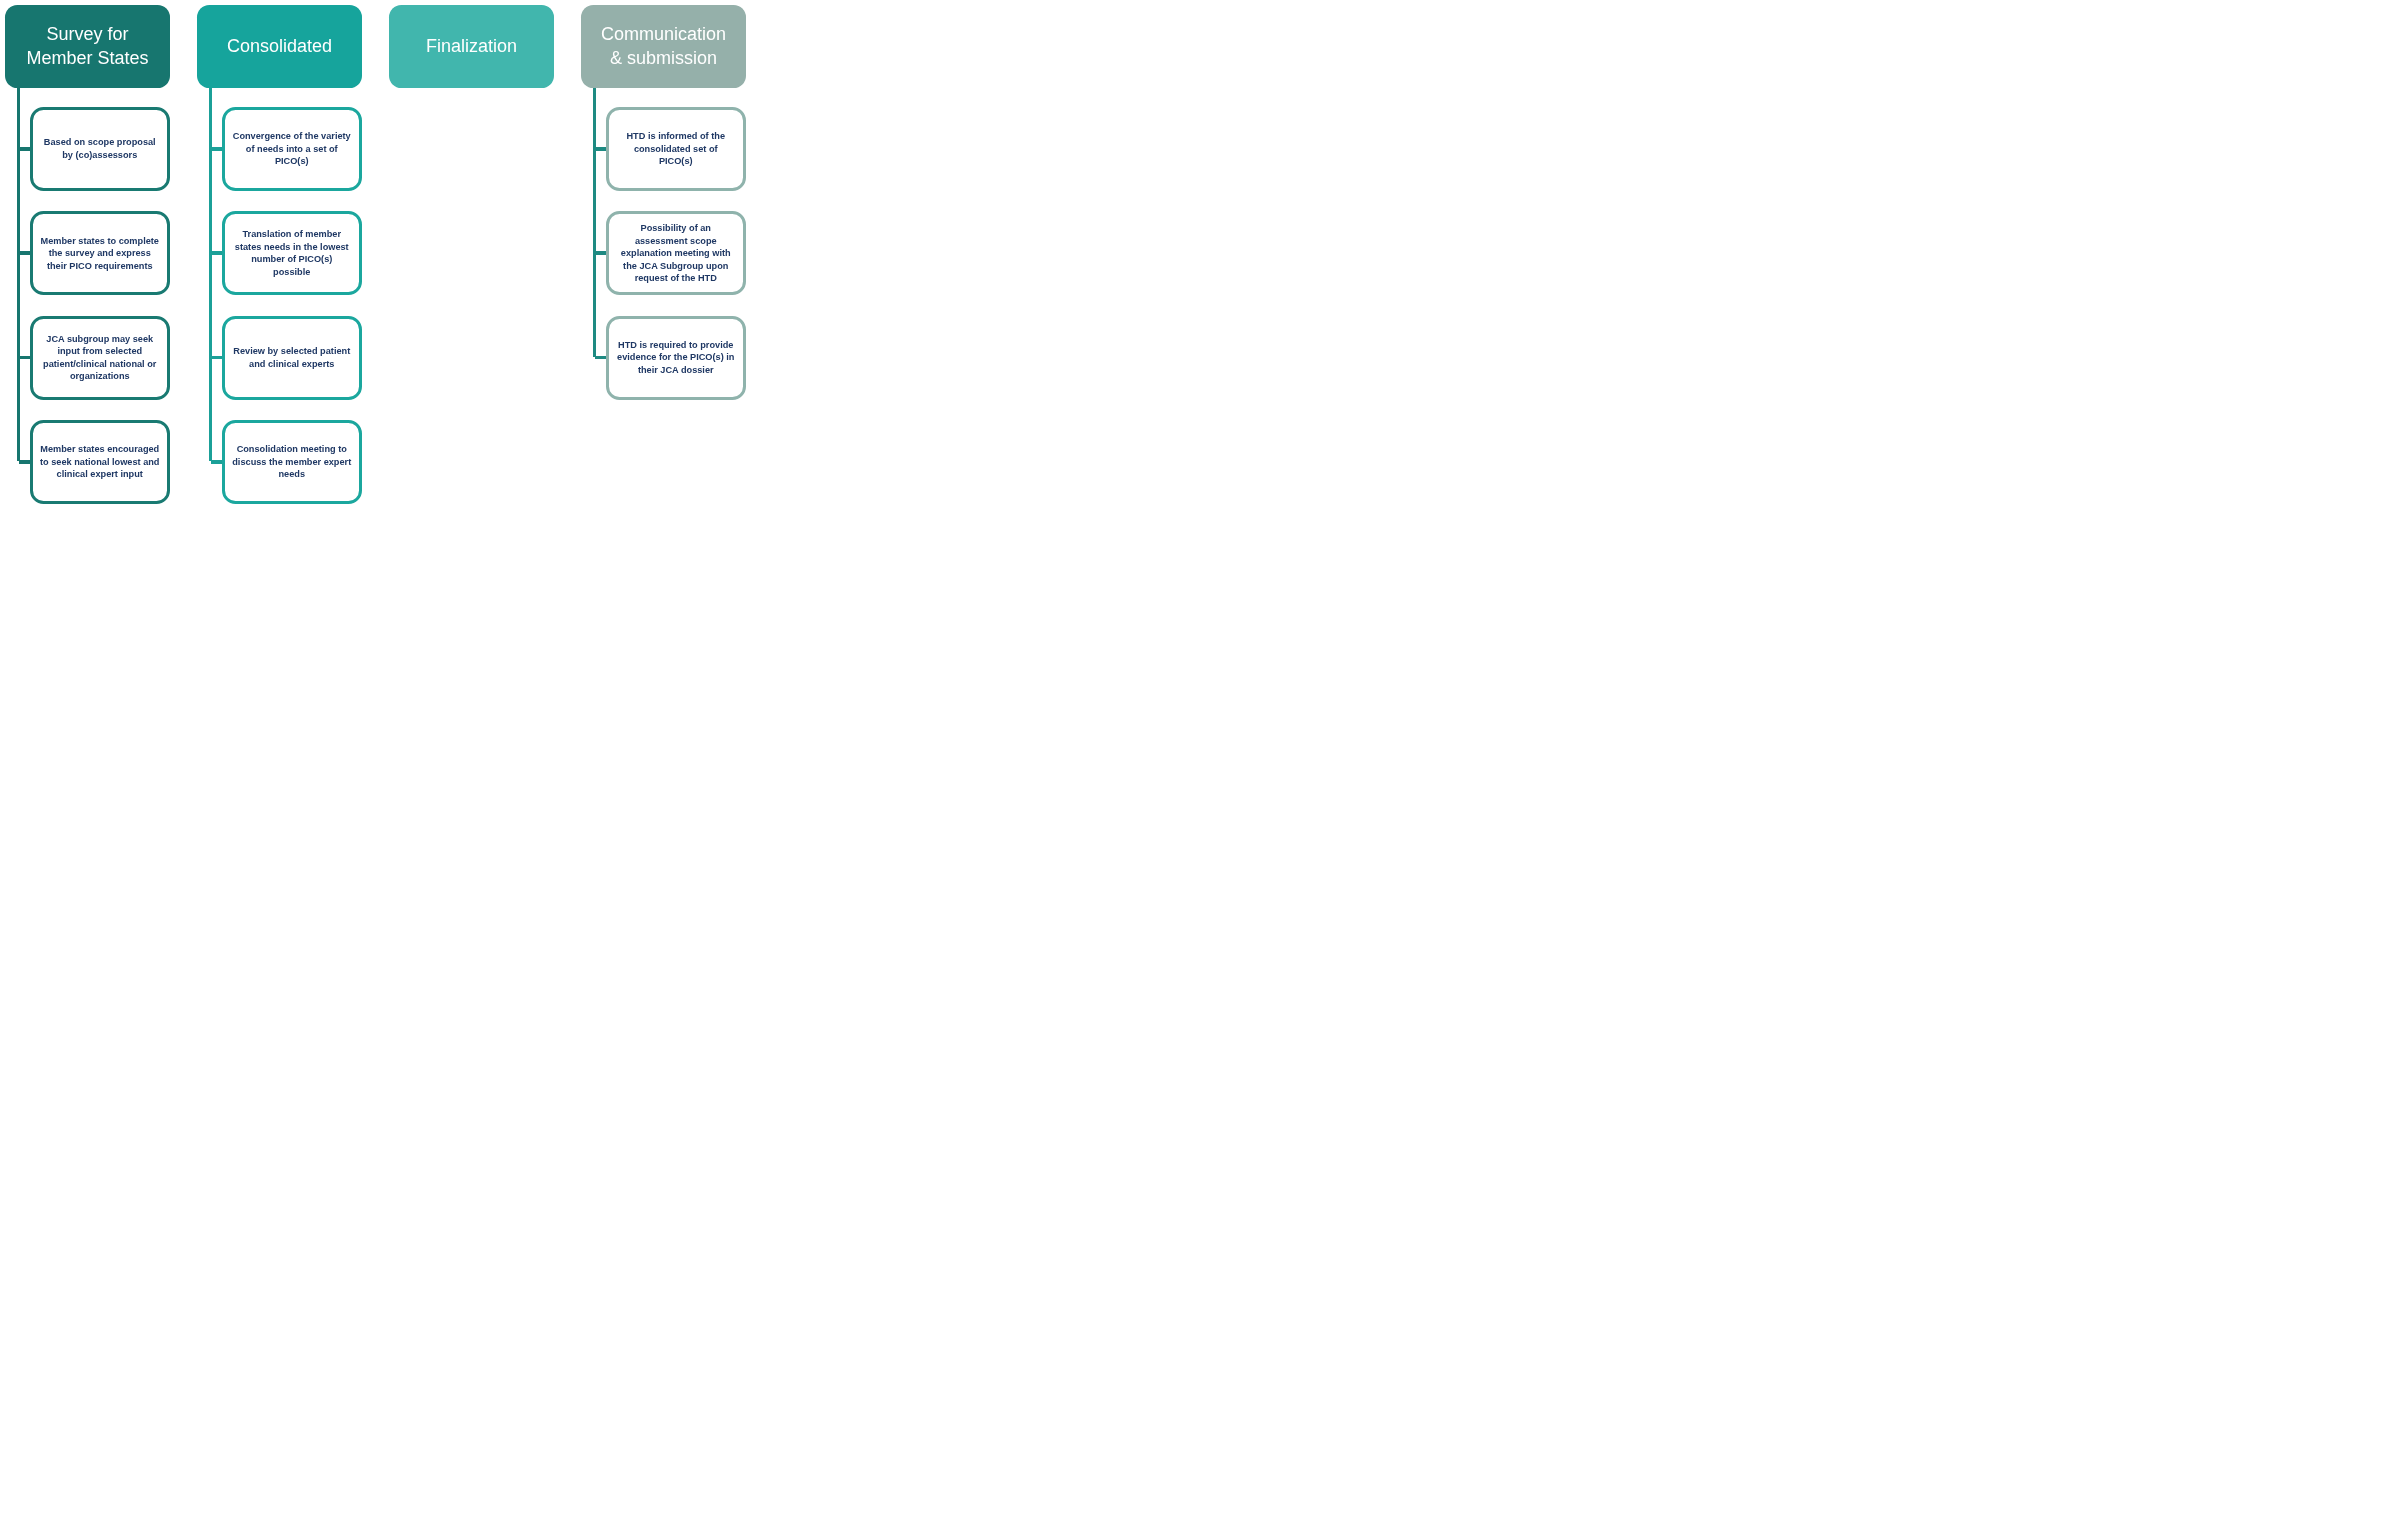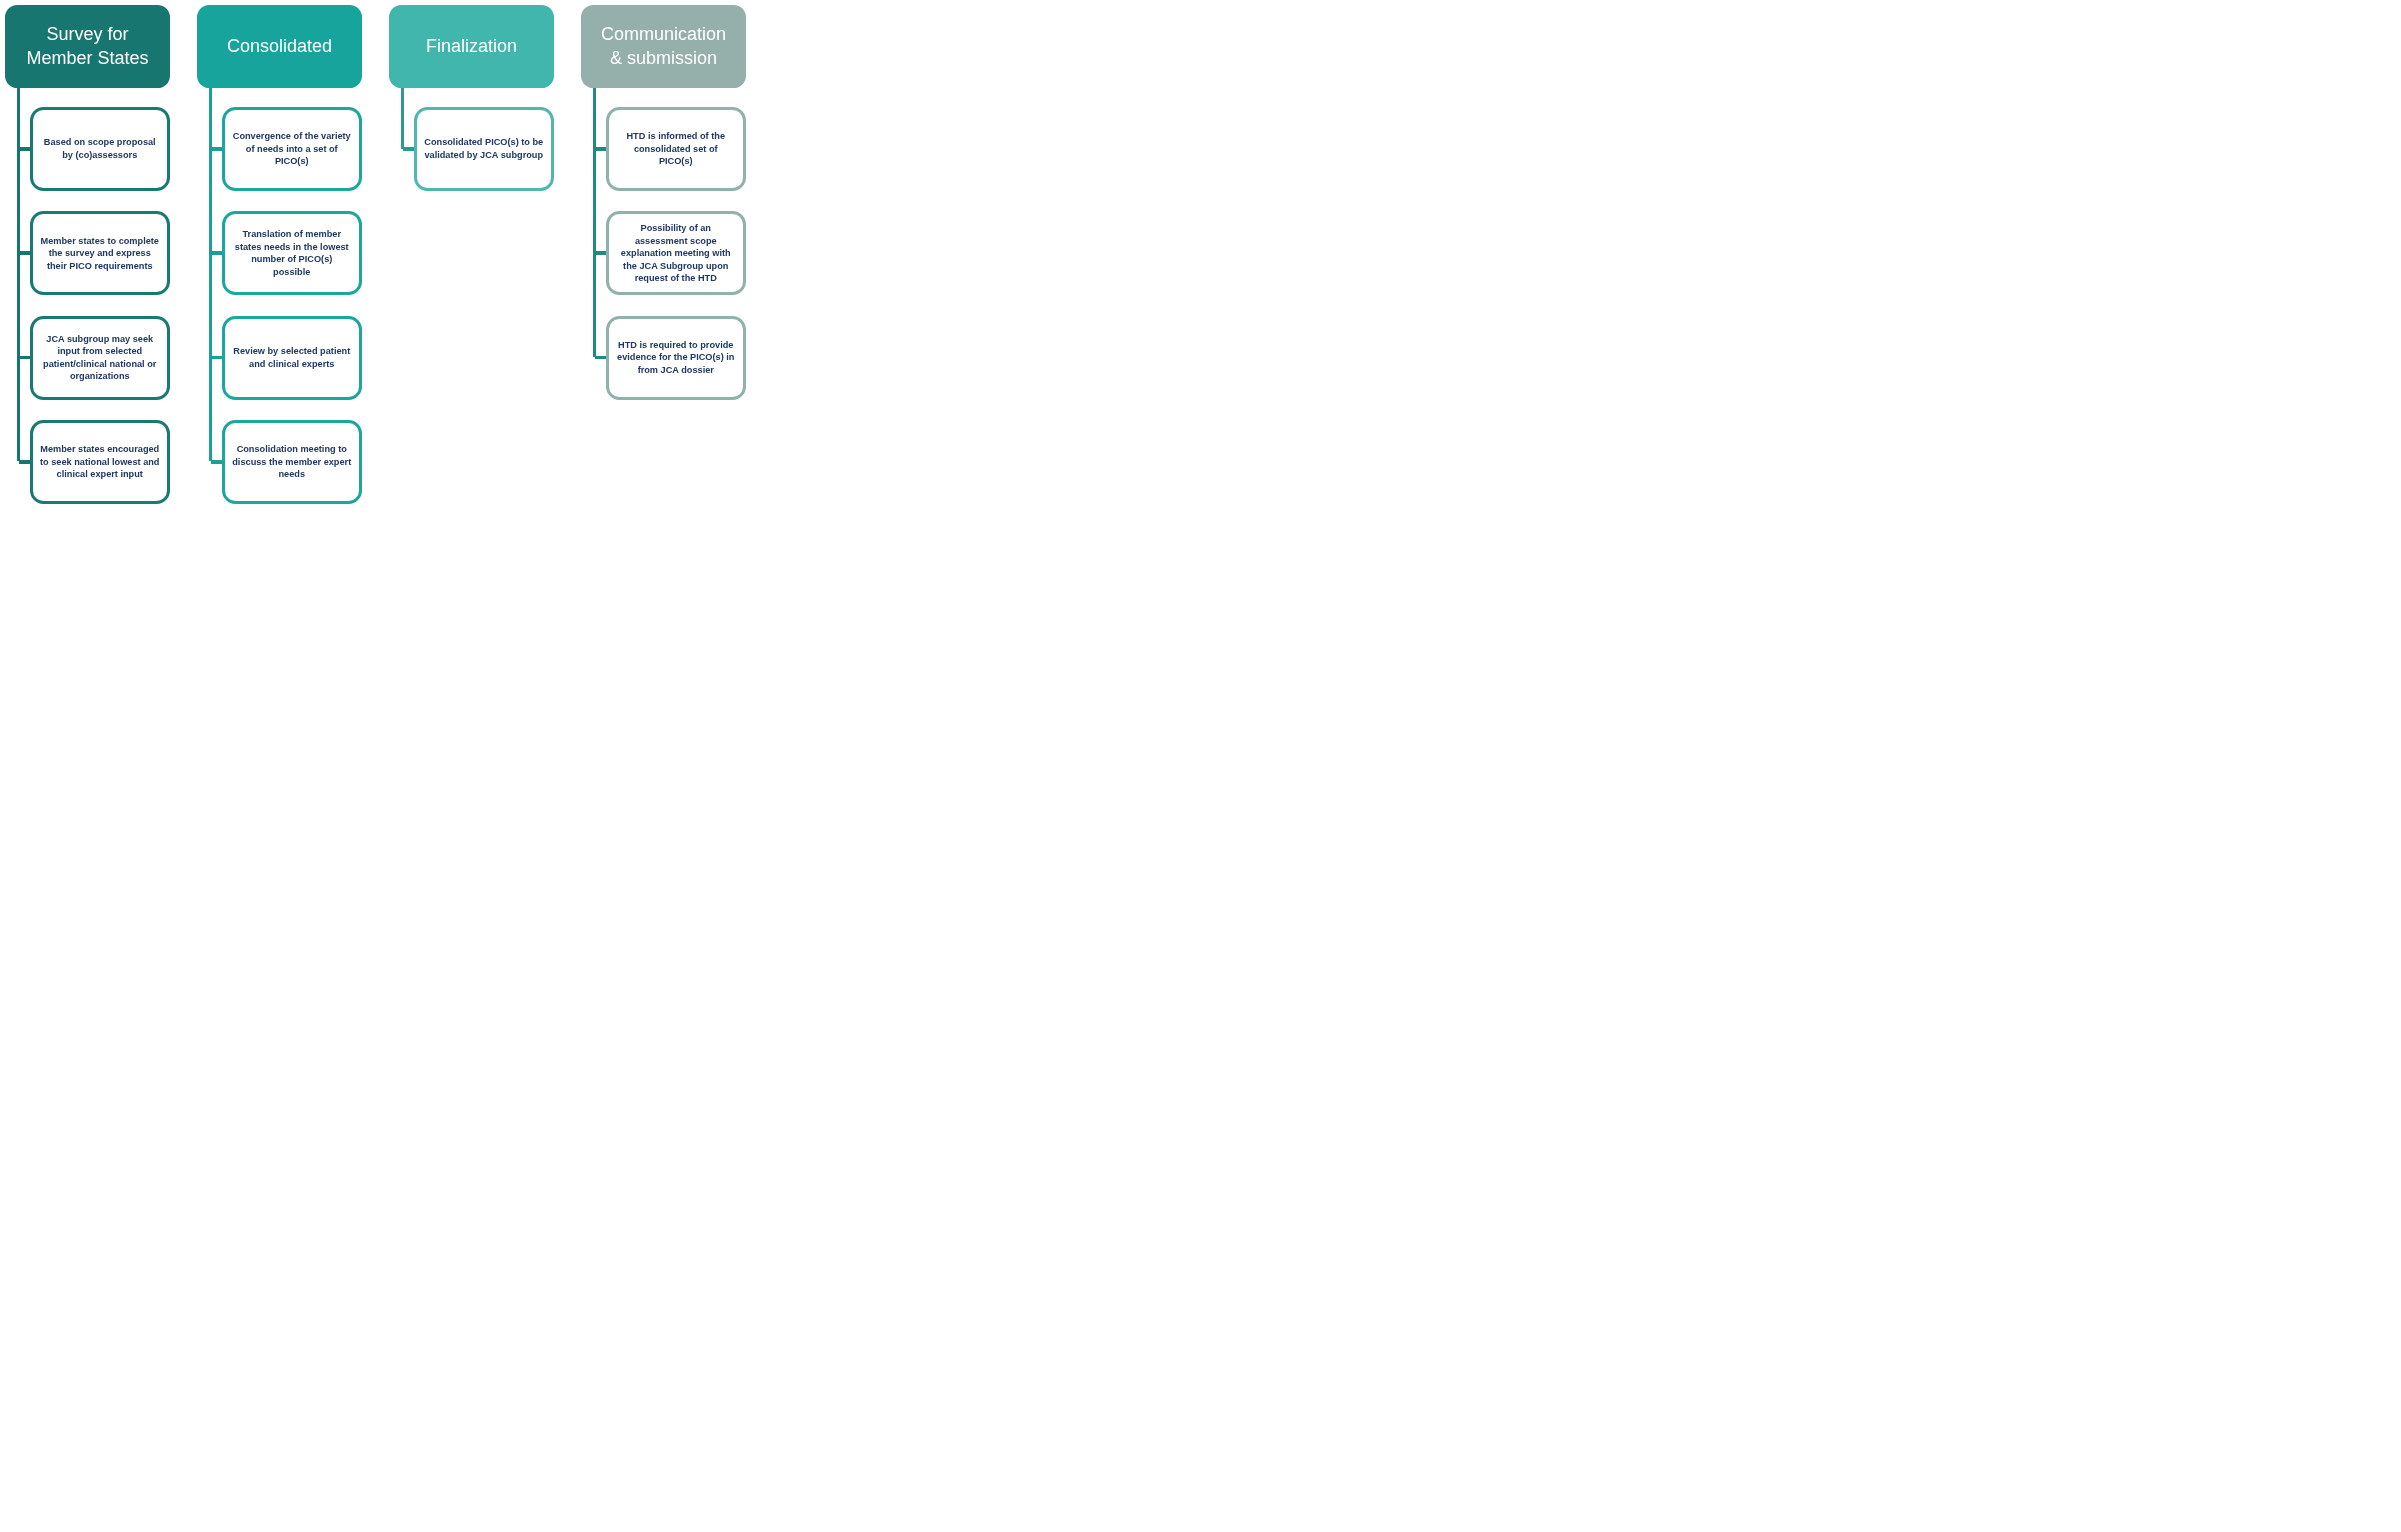--- a/index.html
+++ b/index.html
@@ -138,29 +138,20 @@
     <div class="step-box">
       <span>Consolidation meeting to discuss the member expert needs</span>
     </div>
   </div>
       </div>
   </div>
     <div class="column" style="--fill: #41B6AD; --border: #4FB7AE; --line: #2C9A91;">
     <div class="stage-header">
       <span>Finalization</span>
     </div>
-    <div class="body">
-      <div class="trunk" style="height: 61px;"></div>
-    <div class="item">
-    <div class="stub"></div>
-    <div class="step-box">
-      <span>Consolidated PICO(s) to be validated by JCA subgroup</span>
-    </div>
-  </div>
-      </div>
   </div>
     <div class="column" style="--fill: #95B0AA; --border: #8FB3AC; --line: #1E8A82;">
     <div class="stage-header">
       <span>Communication
 &amp; submission</span>
     </div>
     <div class="body">
       <div class="trunk" style="height: 269px;"></div>
     <div class="item">
     <div class="stub"></div>
@@ -170,19 +161,19 @@
   </div>
         <div class="item">
     <div class="stub"></div>
     <div class="step-box">
       <span>Possibility of an assessment scope explanation meeting with the JCA Subgroup upon request of the HTD</span>
     </div>
   </div>
         <div class="item">
     <div class="stub"></div>
     <div class="step-box">
-      <span>HTD is required to provide evidence for the PICO(s) in from JCA dossier</span>
+      <span>HTD is required to provide evidence for the PICO(s) in their JCA dossier</span>
     </div>
   </div>
       </div>
   </div>
   </div>
 
 
 </body></html>

